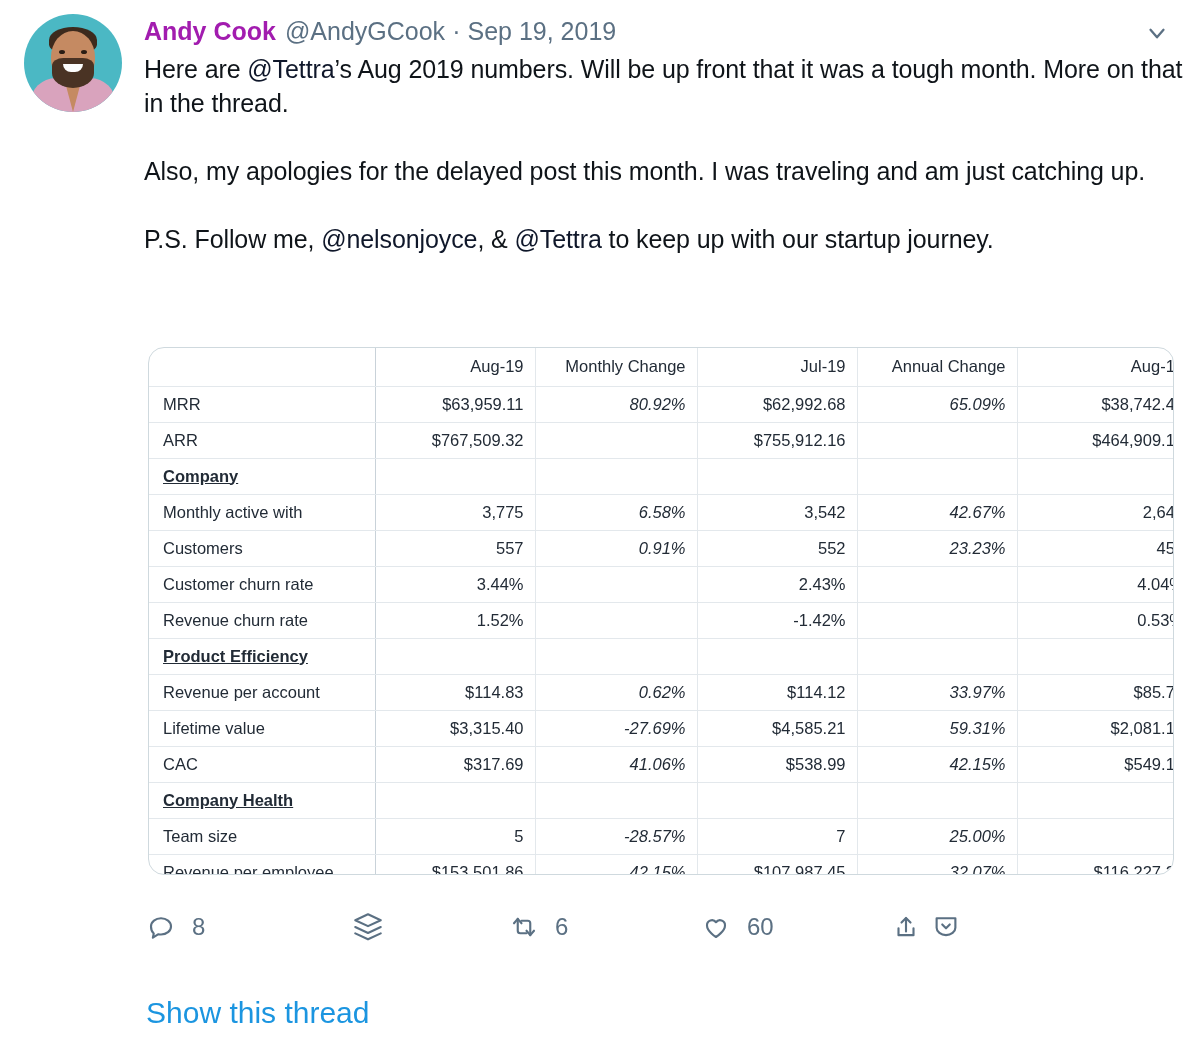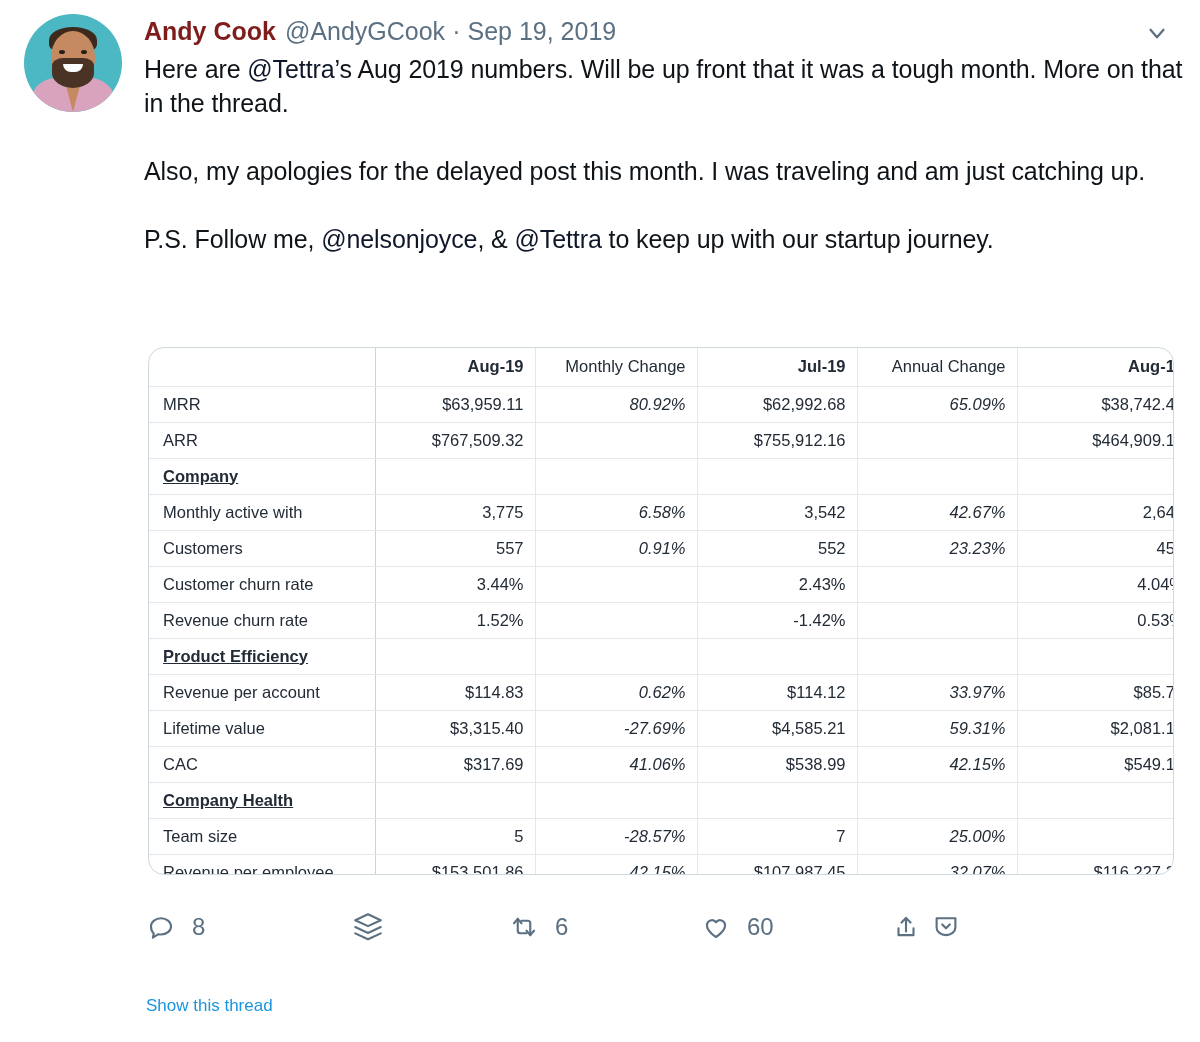--- a/index.html
+++ b/index.html
@@ -112,21 +112,21 @@
     margin-left: 128px;
     height: 34px;
     display: flex;
     align-items: center;
     font-size: 25px;
     line-height: 30px;
     white-space: nowrap;
   }
   .name {
     font-weight: bold;
-    color: #7f1d1d;
+    color: #a21caf;
   }
   .handle, .sep, .date {
     color: #5b7083;
     font-weight: normal;
   }
   .handle { margin-left: 9px; }
   .sep { margin: 0 7px; }
 
   .caret-btn {
     position: absolute;
@@ -194,21 +194,21 @@
   table.metrics tr th:first-child,
   table.metrics tr td:first-child {
     text-align: left;
     border-right: 1px solid #c9d2d9;
     padding-left: 14px;
   }
   table.metrics thead th {
     border-bottom: 1px solid #e3e8ec;
     height: 38px;
   }
-  table.metrics thead th.hdr-bold { font-weight: bold; }
+  table.metrics thead th.hdr-bold { font-weight: normal; }
   table.metrics thead th.hdr-ital { }
   table.metrics td.pct { font-style: italic; }
   table.metrics tr.section td:first-child {
     font-weight: bold;
     text-decoration: underline;
   }
   table.metrics tr:last-child td { border-bottom: none; }
   table.metrics tr td:last-child,
   table.metrics tr th:last-child { border-right: none; }
 
@@ -236,21 +236,21 @@
   .a-thread { left: 205px; }
   .a-rt     { left: 363px; }
   .a-like   { left: 555px; }
   .a-share  { left: 745px; gap: 10px; }
 
   
   .show-thread {
     position: absolute;
     left: 146px;
     top: 996px;
-    font-size: 17px;
+    font-size: 30px;
     color: #1b95e0;
     cursor: pointer;
   }
 </style>
 </head>
 <body>
 
 <div class="tweet">
 
   <div class="avatar-wrap">

